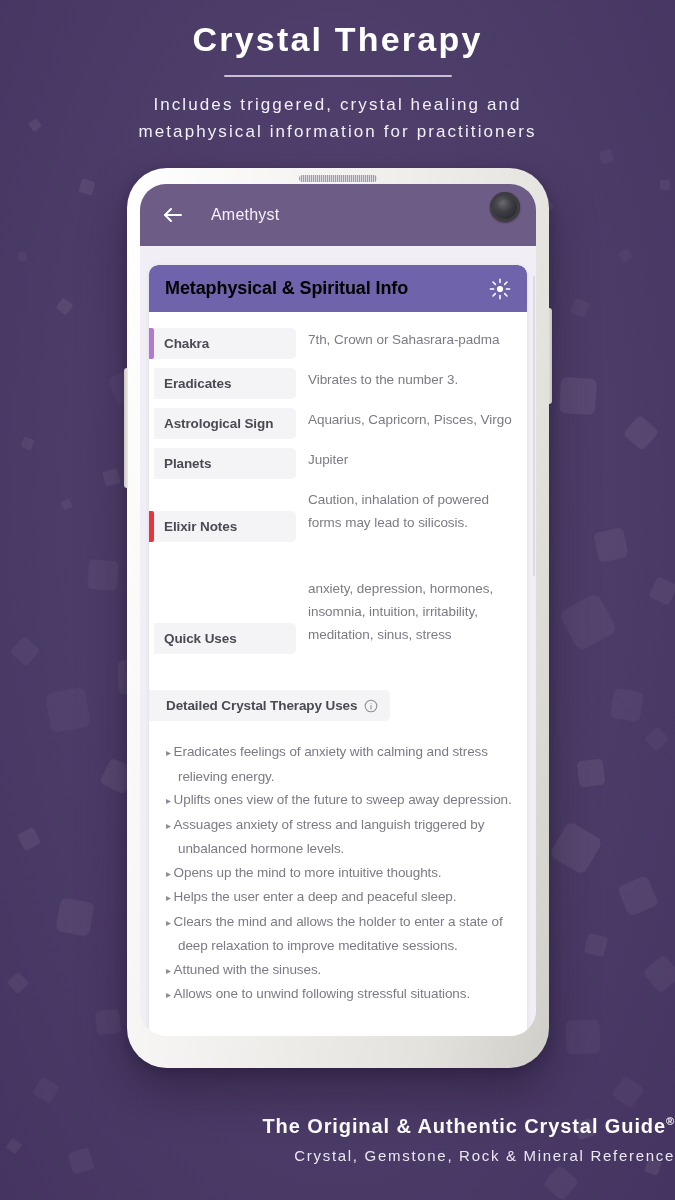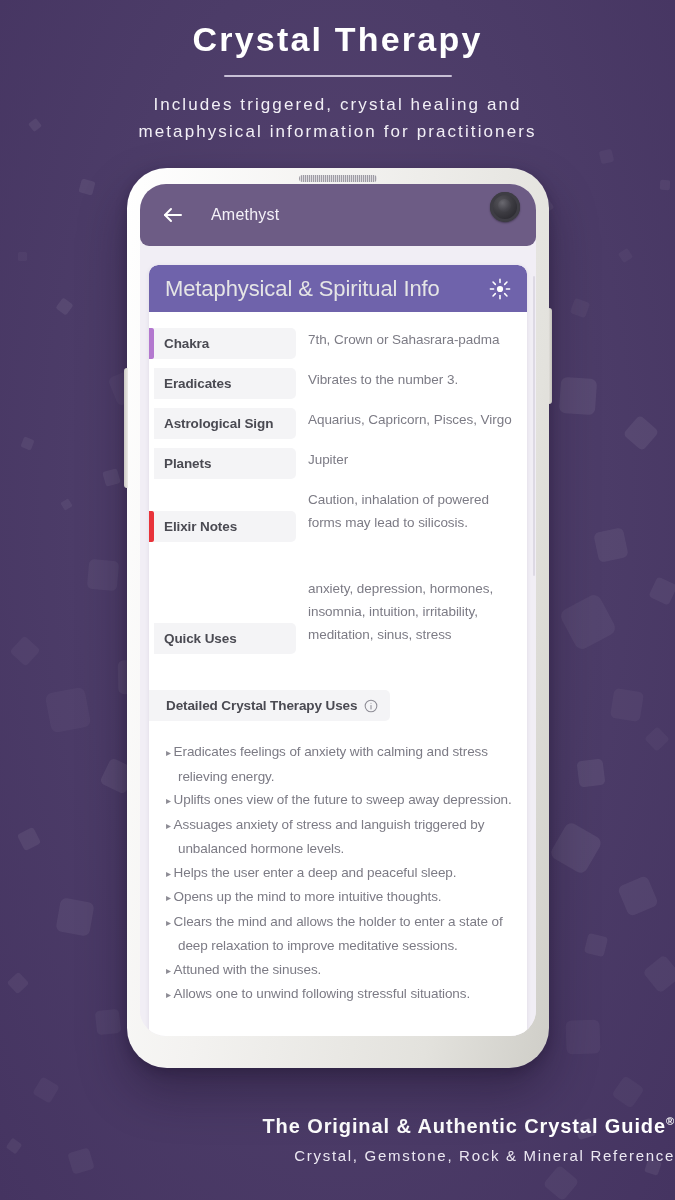--- a/index.html
+++ b/index.html
@@ -112,21 +112,20 @@
   }
 
   
   #app-bar {
     height: 62px;
     background: #6d5c85;
     display: flex;
     align-items: center;
     padding: 0 14px;
     position: relative;
-    border-radius: 9px;
   }
   #back-arrow {
     width: 26px; height: 26px;
     display: flex; align-items: center; justify-content: center;
     color: #ffffff;
     margin-left: 6px;
   }
   #app-bar-title {
     color: #f4f1f8;
     font-size: 16px;
@@ -173,23 +172,23 @@
   #section-header {
     background: #6f63ab;
     height: 47px;
     display: flex;
     align-items: center;
     justify-content: space-between;
     padding: 0 16px 0 16px;
     border-radius: 9px 9px 0 0;
   }
   #section-header-title {
-    color: #e5e5e5;
-    font-size: 22px;
-    font-weight: normal;
+    color: #000000;
+    font-size: 18px;
+    font-weight: bold;
     letter-spacing: -0.1px;
   }
   #sun-icon { width: 22px; height: 22px; color:#ffffff; display:flex; }
 
   
   #prop-list { padding-top: 8px; }
   .prop-row {
     display: flex;
     align-items: flex-end;
     min-height: 34px;
@@ -447,22 +446,22 @@
                 <circle cx="12" cy="7.4" r="0.9" fill="currentColor" stroke="none"></circle>
               </svg>
             </span>
           </div>
         </div>
 
         <div id="uses-list">
             <div class="use-item"><span class="tri">▸ </span><span>Eradicates feelings of anxiety with calming and stress relieving energy.</span></div>
             <div class="use-item"><span class="tri">▸ </span><span>Uplifts ones view of the future to sweep away depression.</span></div>
             <div class="use-item"><span class="tri">▸ </span><span>Assuages anxiety of stress and languish triggered by unbalanced hormone levels.</span></div>
+            <div class="use-item"><span class="tri">▸ </span><span>Opens up the mind to more intuitive thoughts.</span></div>
             <div class="use-item"><span class="tri">▸ </span><span>Helps the user enter a deep and peaceful sleep.</span></div>
-            <div class="use-item"><span class="tri">▸ </span><span>Opens up the mind to more intuitive thoughts.</span></div>
             <div class="use-item"><span class="tri">▸ </span><span>Clears the mind and allows the holder to enter a state of deep relaxation to improve meditative sessions.</span></div>
             <div class="use-item"><span class="tri">▸ </span><span>Attuned with the sinuses.</span></div>
             <div class="use-item"><span class="tri">▸ </span><span>Allows one to unwind following stressful situations.</span></div>
           </div>
 
       </div>
     </div>
   </div>
 </div>
 

